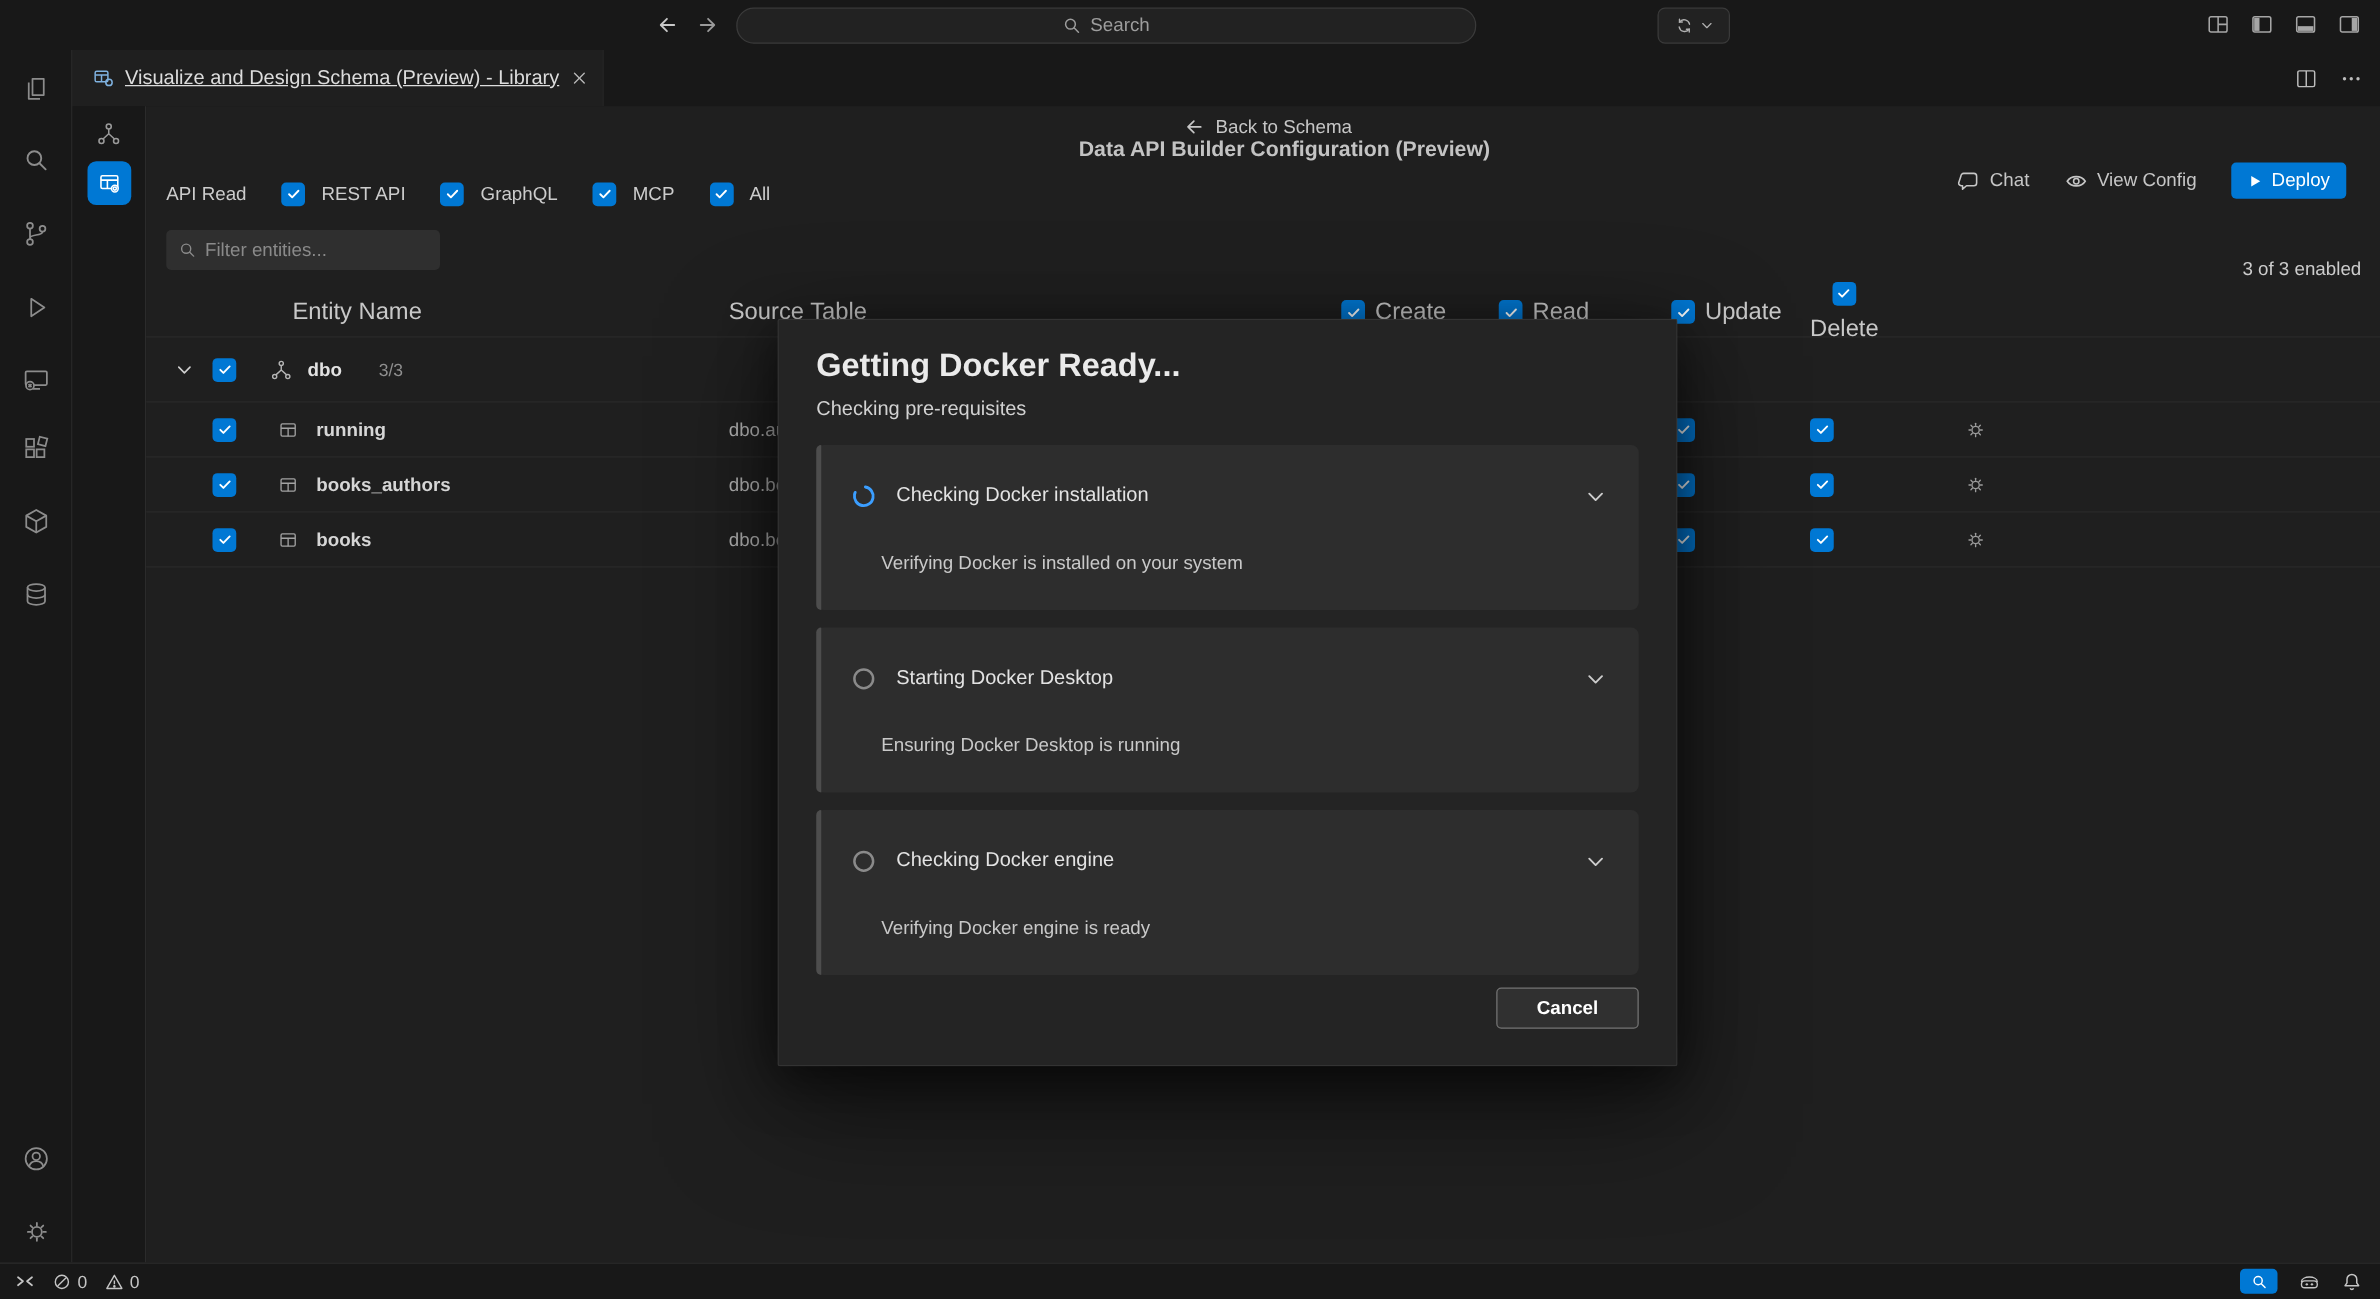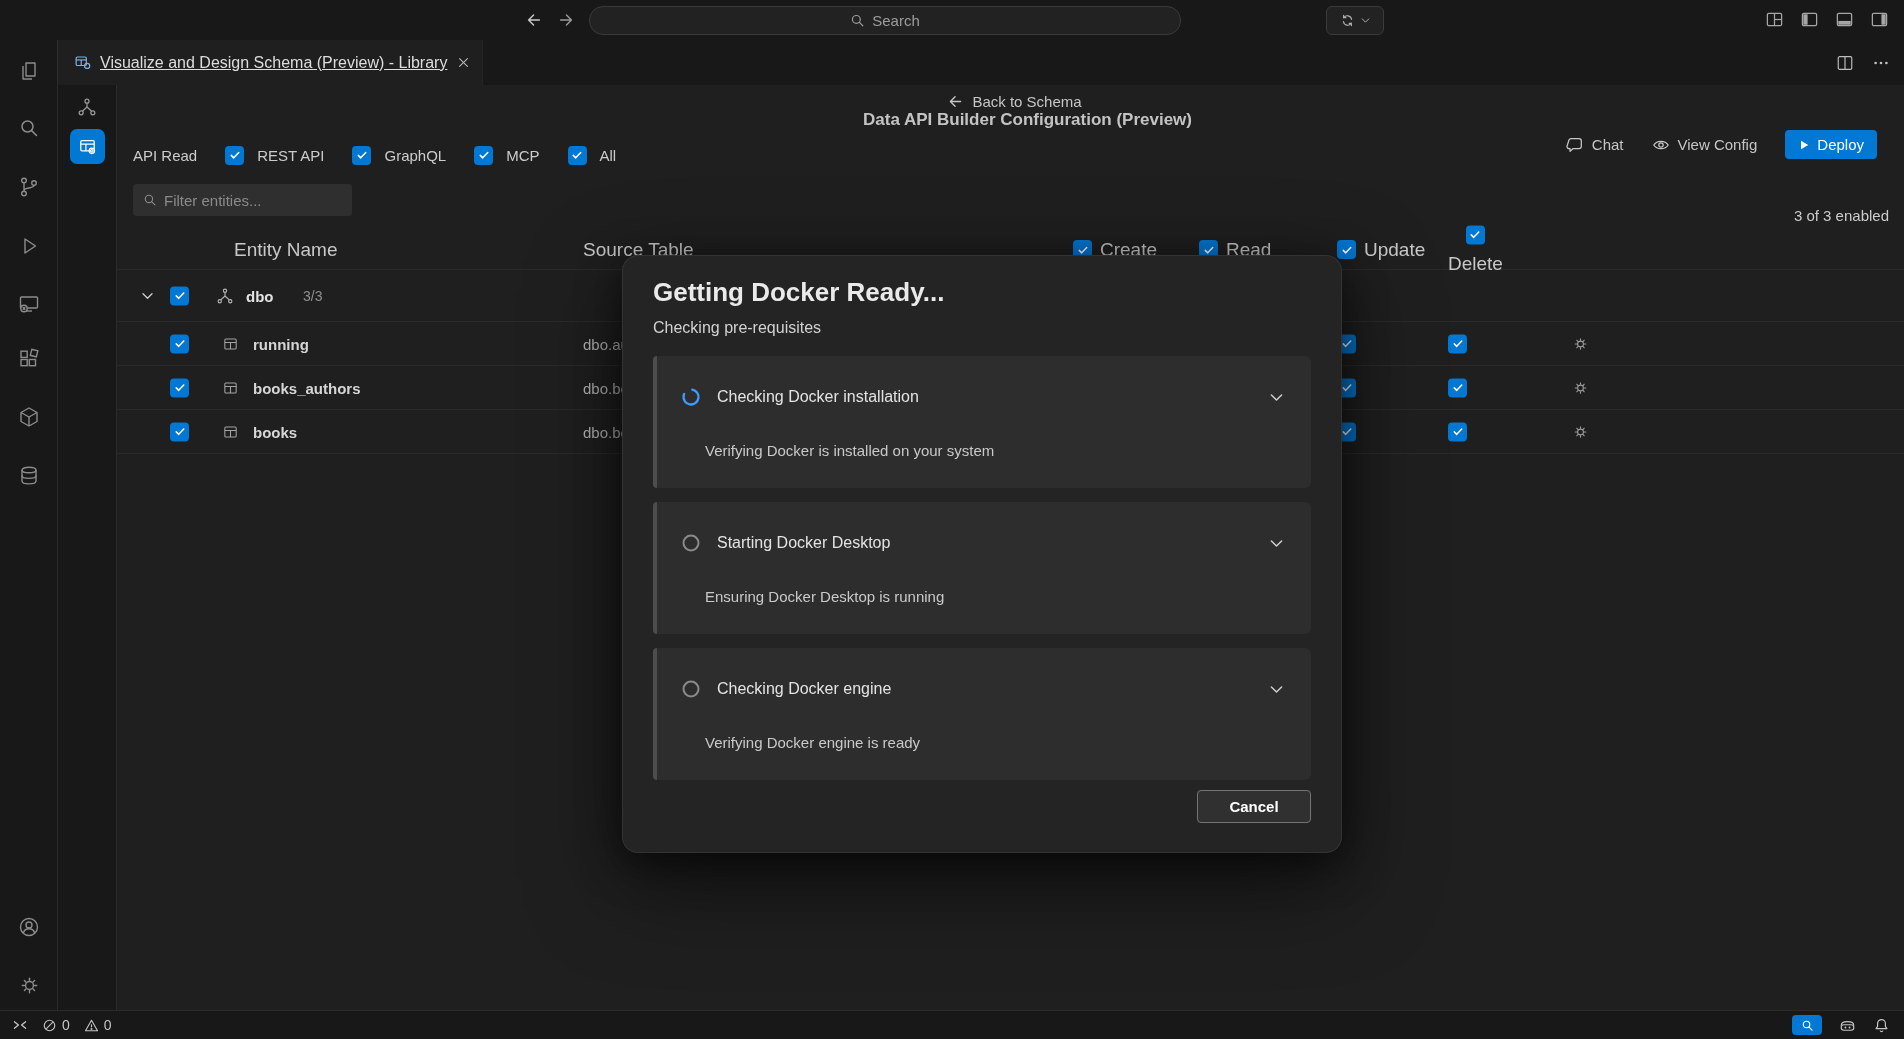--- a/index.html
+++ b/index.html
@@ -66,21 +66,21 @@
   .col-head { font-size:19px; color:#c8c8c8; }
   .entity-name { font-size:15px; font-weight:700; color:#d6d6d6; }
   .source-val { font-size:15px; color:#b5b5b5; }
   .group-name { font-size:15px; font-weight:700; color:#e2e2e2; }
   .group-count { font-size:14px; color:#8f8f8f; margin-left:10px; }
 
   .cb { width:19px; height:19px; border-radius:4px; background:#0078d4; display:inline-flex; align-items:center; justify-content:center; flex:none; }
 
   
   #modal { position:absolute; left:622px; top:255px; width:720px; height:598px; background:#242424;
-           border:1px solid rgba(255,255,255,0.07); border-radius:16px; z-index:50;
+           border:1px solid rgba(255,255,255,0.07); border-radius:2px; z-index:50;
            box-shadow:0 10px 40px rgba(0,0,0,0.55), 0 30px 90px rgba(0,0,0,0.5);
            padding:20px 30px 0 30px; }
   #modal-title { font-size:26px; font-weight:700; color:#eaeaea; line-height:32px; margin-bottom:10px; }
   #modal-sub { font-size:16px; color:#d2d2d2; line-height:20px; }
   #steps { margin-top:18px; display:flex; flex-direction:column; gap:14px; }
   .step-card { position:relative; height:132px; background:#2d2d2d; border-radius:6px; }
   .step-accent { position:absolute; left:0; top:0; bottom:0; width:4px; background:#4d4d4d; border-radius:6px 0 0 6px; }
   .step-head { position:absolute; left:28px; right:26px; top:31px; display:flex; align-items:center; gap:16px; }
   .step-label { font-size:16px; color:#e3e3e3; }
   .step-chevron { margin-left:auto; color:#cccccc; display:flex; }

